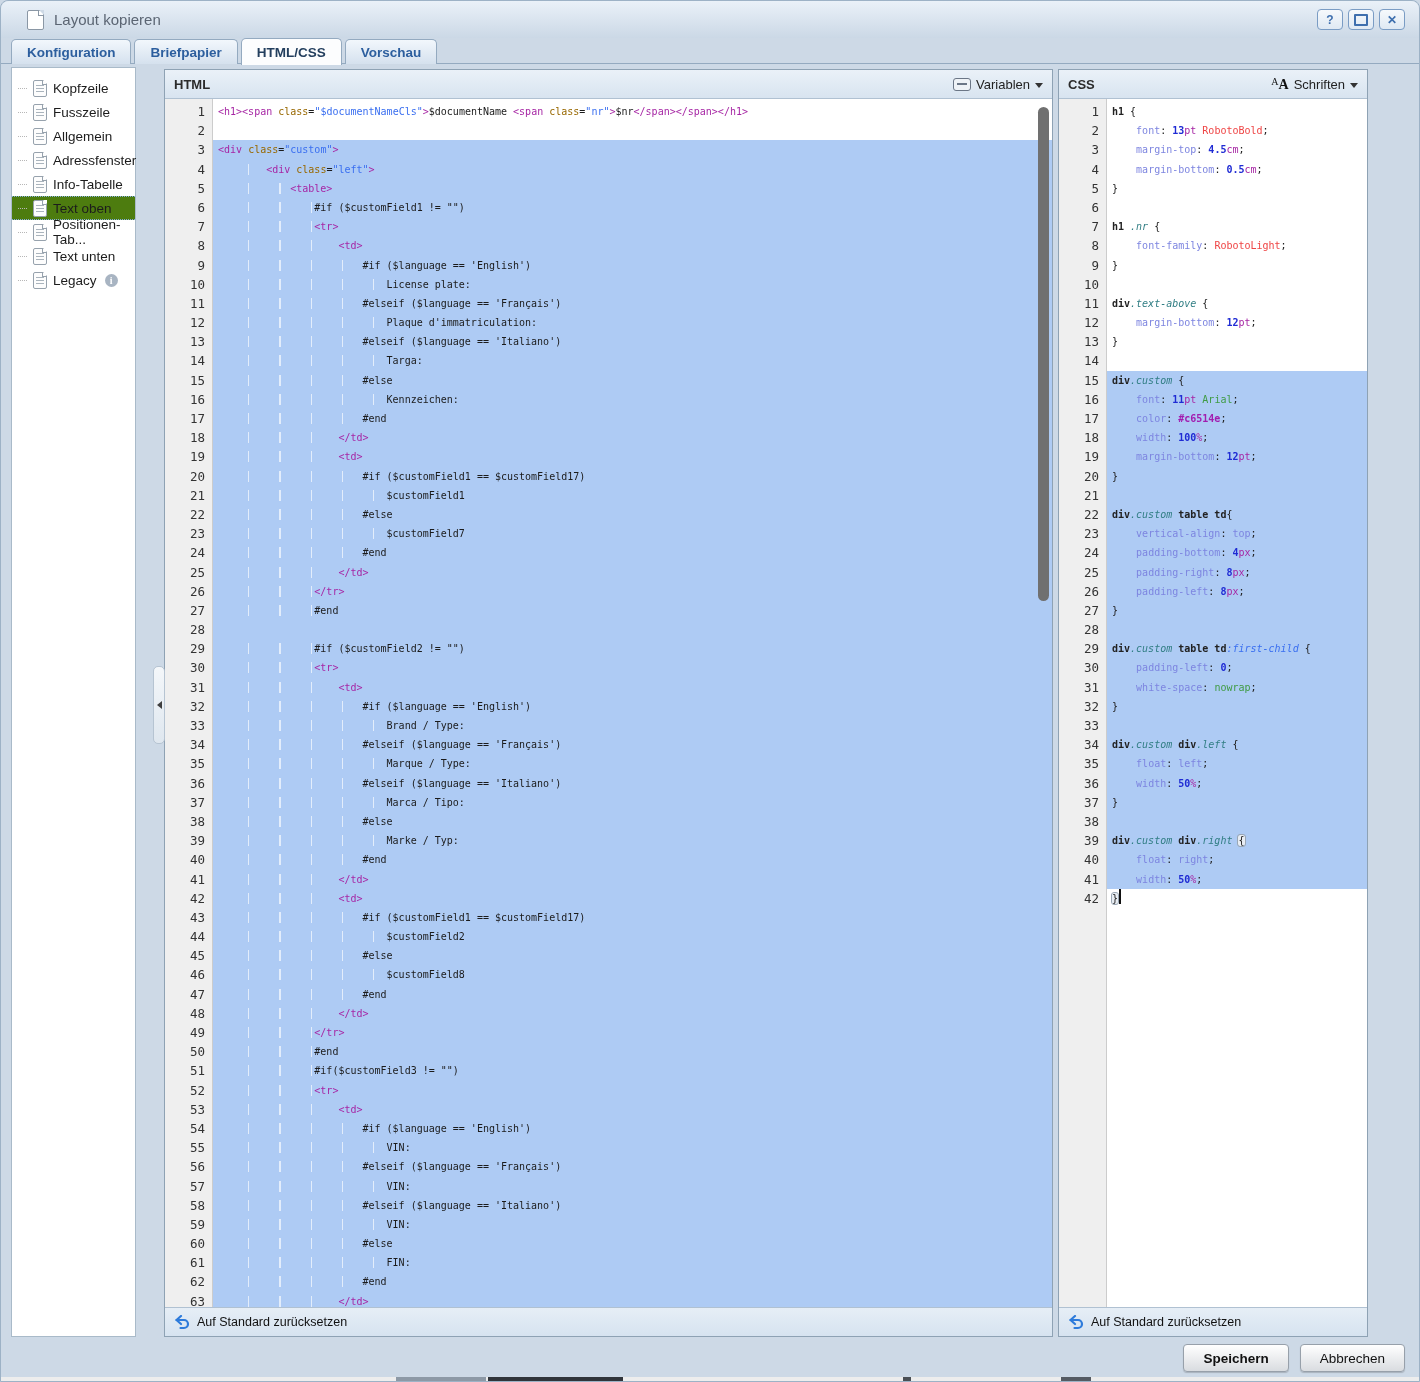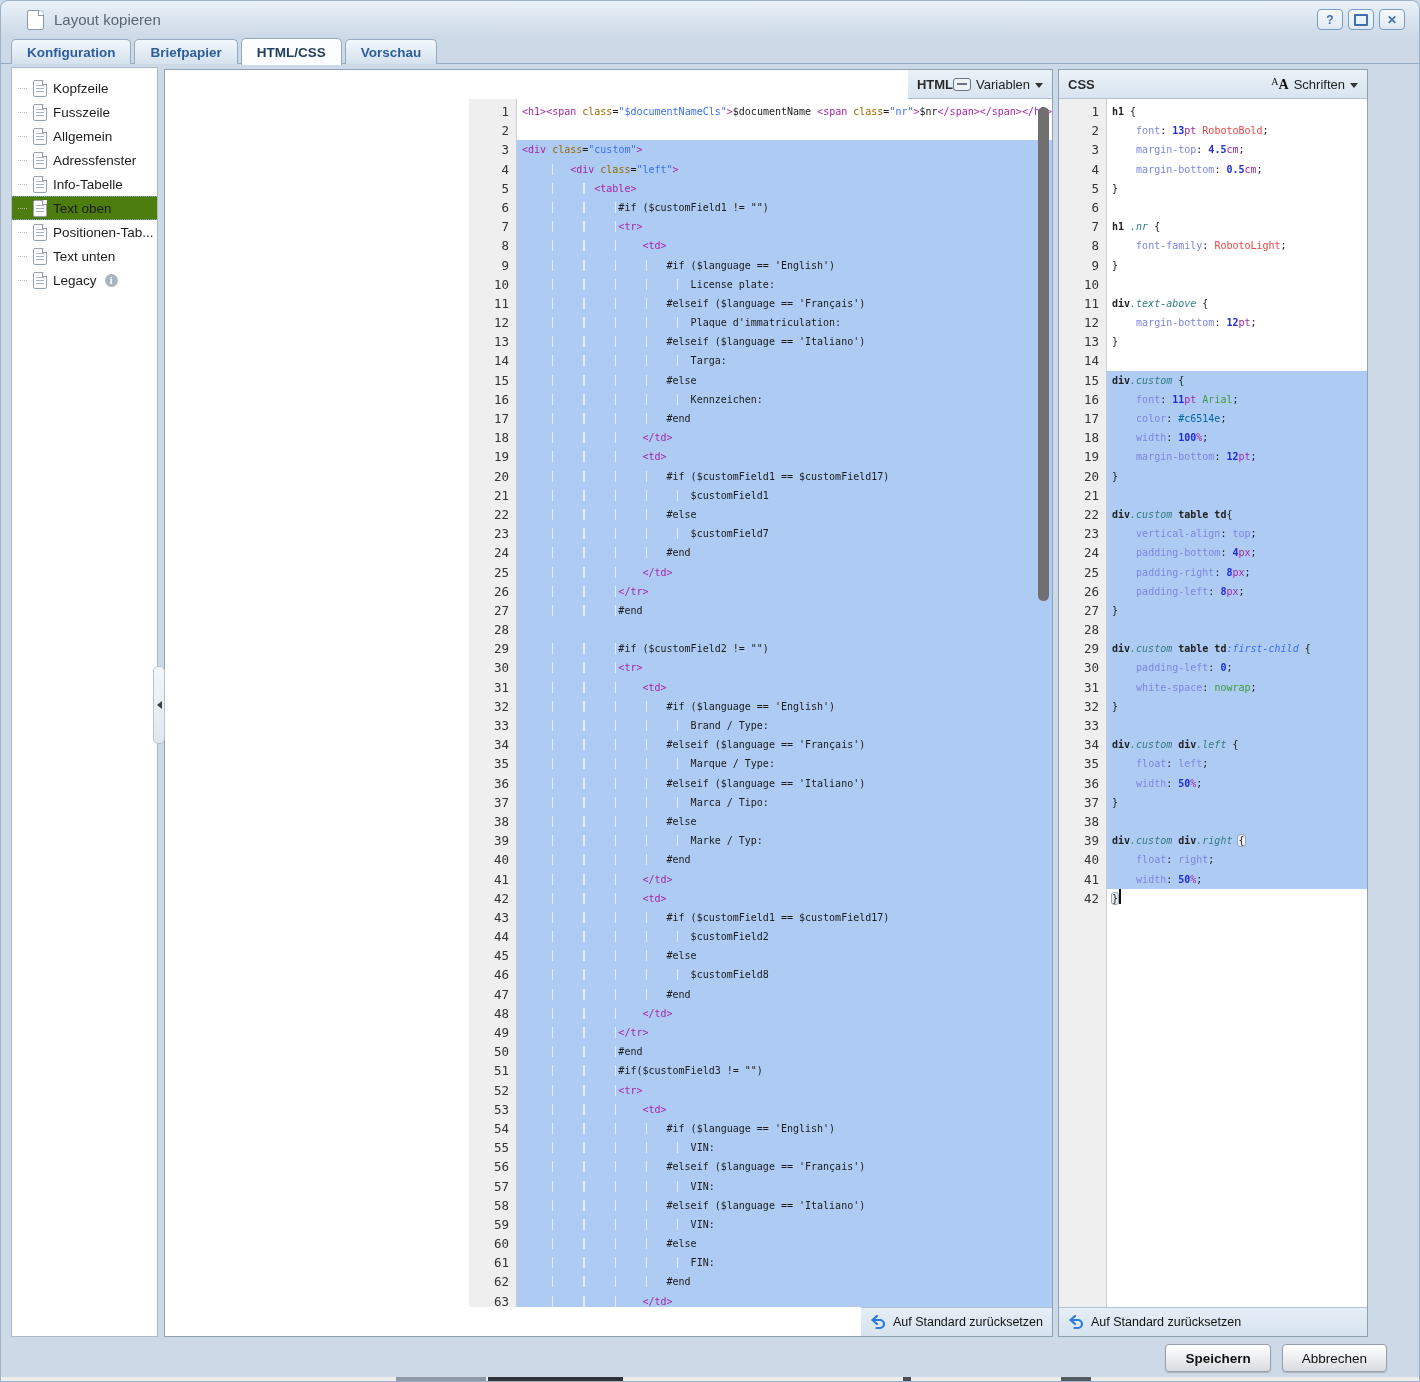--- a/index.html
+++ b/index.html
@@ -12,34 +12,34 @@
   .title{font-size:15px;color:#5b6573;}
   .tb-btns{margin-left:auto;display:flex;gap:5px;}
   .tb-btn{width:24px;height:19px;border:1px solid #7a9cc4;border-radius:4px;background:linear-gradient(#f6f9fc,#dfe9f3);color:#3e6fae;font-weight:bold;font-size:12px;display:flex;align-items:center;justify-content:center;cursor:default;}
   .maxglyph{width:10px;height:8px;border:2px solid #3e6fae;border-radius:1px;}
   
   .tabbar{position:absolute;top:38px;left:10px;display:flex;gap:3px;z-index:3;}
   .tab{height:24px;padding:0 15px;display:flex;align-items:center;border:1px solid #94aac0;border-bottom:none;border-radius:5px 5px 0 0;background:linear-gradient(#f2f7fc,#d5e1ee);color:#2c5e9e;font-weight:bold;font-size:13.5px;}
   .tab.active{background:#fcfdfe;color:#233f5e;height:26px;margin-top:-1px;}
   .hairline{position:absolute;top:62px;left:0;right:0;height:1px;background:#94aac0;z-index:1;}
   
-  .sidebar{position:absolute;left:10px;top:66px;width:147px;bottom:44px;background:#fff;border:1px solid #a9bac9;box-sizing:border-box;padding-top:8px;}
+  .sidebar{position:absolute;left:10px;top:66px;width:125px;bottom:44px;background:#fff;border:1px solid #a9bac9;box-sizing:border-box;padding-top:8px;}
   .srow{height:24px;display:flex;align-items:center;gap:6px;padding-left:6px;font-size:13.5px;color:#1c1c1c;box-sizing:border-box;}
   .stub{width:9px;border-top:1px dotted #b7b7b7;flex:none;}
   .doc{width:12px;height:15px;background:#fdfdfd;border:1px solid #97a2ad;border-radius:2px;position:relative;flex:none;}
   .doc::before{content:'';position:absolute;left:2px;top:4px;right:2px;height:8px;background:repeating-linear-gradient(#aab4bd 0 1px,transparent 1px 3px);}
   .doc::after{content:'';position:absolute;top:-1px;right:-1px;width:0;height:0;border-style:solid;border-width:0 4px 4px 0;border-color:transparent #fff transparent transparent;box-shadow:-1px 1px 0 #97a2ad;}
   .srow.sel{background:#4d7c0f;border-top:1px dotted #85aede;border-bottom:1px dotted #85aede;}
   .info{width:13px;height:13px;border-radius:50%;background:#a8b4c2;color:#fff;font-size:10px;font-weight:bold;font-family:"Liberation Serif",serif;display:flex;align-items:center;justify-content:center;margin-left:2px;}
   
   .splitter{position:absolute;left:152px;top:665px;width:10px;height:76px;background:linear-gradient(#f4f7fa,#dfe7ef);border:1px solid #b6c4d2;border-radius:5px;display:flex;align-items:center;justify-content:center;z-index:4;}
   .tri{width:0;height:0;border-top:4px solid transparent;border-bottom:4px solid transparent;border-right:5px solid #3f3f3f;}
   
   .pane{position:absolute;top:68px;bottom:44px;border:1px solid #8ea2b4;background:#fff;box-sizing:border-box;display:flex;flex-direction:column;}
-  .pane-html{left:163px;width:889px;align-items:flex-end;}
+  .pane-html{left:163px;width:889px;}
   .pane-css{left:1057px;width:310px;}
   .pane-head{height:28px;flex:none;background:linear-gradient(#eaf1f8,#d8e4f0);border-bottom:1px solid #b0c1d2;display:flex;align-items:center;padding:0 9px;}
   .pane-title{font-weight:bold;font-size:13px;color:#2b2b2b;}
   .head-right{margin-left:auto;display:flex;align-items:center;gap:5px;font-size:13px;color:#222;}
   .var-icon{width:16px;height:11px;border:1px solid #6b7686;border-radius:3px;position:relative;background:#eef2f6;}
   .var-icon::before{content:'';position:absolute;left:3px;right:3px;top:4px;height:2px;background:#6b7686;}
   .caret{width:0;height:0;border-left:4px solid transparent;border-right:4px solid transparent;border-top:5px solid #333;margin-top:2px;}
   .aa{font-family:"Liberation Serif",serif;color:#111;line-height:1;}
   .aa .sm{font-size:10px;vertical-align:4px;}
   .aa .bg{font-size:14px;font-weight:bold;}
@@ -60,27 +60,27 @@
   .tk-sel{color:#222;font-weight:bold;}
   .tk-cls{color:#317e84;font-style:italic;}
   .tk-pse{color:#3a6ff0;font-style:italic;}
   .tk-prp{color:#7d85e0;}
   .tk-pun{color:#222;}
   .tk-num{color:#1f2bd4;font-weight:bold;}
   .tk-unit{color:#a626a4;}
   .tk-kwd{color:#7d85e0;}
   .tk-idt{color:#ef4444;}
   .tk-grn{color:#3f9b43;}
-  .tk-hex{color:#0369a1;font-weight:normal;}
+  .tk-hex{color:#a21caf;font-weight:bold;}
   .tk-mat{background:#e8edf3;outline:1px solid #9aa7b5;border-radius:2px;}
   .tk-cur{display:inline-block;width:2px;height:15px;background:#111;vertical-align:-2px;margin-left:1px;}
   .scroll-thumb{position:absolute;right:3px;top:8px;width:11px;height:494px;background:#707070;border-radius:7px;}
   .pane-foot{height:28px;flex:none;background:linear-gradient(#e6eef6,#d6e3f0);border-top:1px solid #b0c1d2;display:flex;align-items:center;gap:7px;padding:0 9px;font-size:12.5px;color:#111;}
   
-  .btnrow{position:absolute;right:32px;bottom:9px;display:flex;gap:11px;}
+  .btnrow{position:absolute;right:14px;bottom:9px;display:flex;gap:11px;}
   .btn{font-family:"Liberation Sans",sans-serif;font-size:13.5px;color:#111;height:28px;padding:0 19px;border:1px solid #97a0aa;border-radius:4px;background:linear-gradient(#ffffff,#d9dce0);box-shadow:0 1px 1px rgba(0,0,0,.18);}
   .btn.primary{font-weight:bold;}
   
   .sliver{position:absolute;left:0;right:0;bottom:0;height:4px;background:#ededed;z-index:9;}
   .sliver i{position:absolute;bottom:0;height:4px;display:block;}
   .sv1{left:395px;width:90px;background:#8d99a6;}
   .sv2{left:487px;width:135px;background:#30343a;}
   .sv3{left:902px;width:8px;background:#4a4f55;}
   .sv4{left:1060px;width:30px;background:#555b63;}
 </style>

